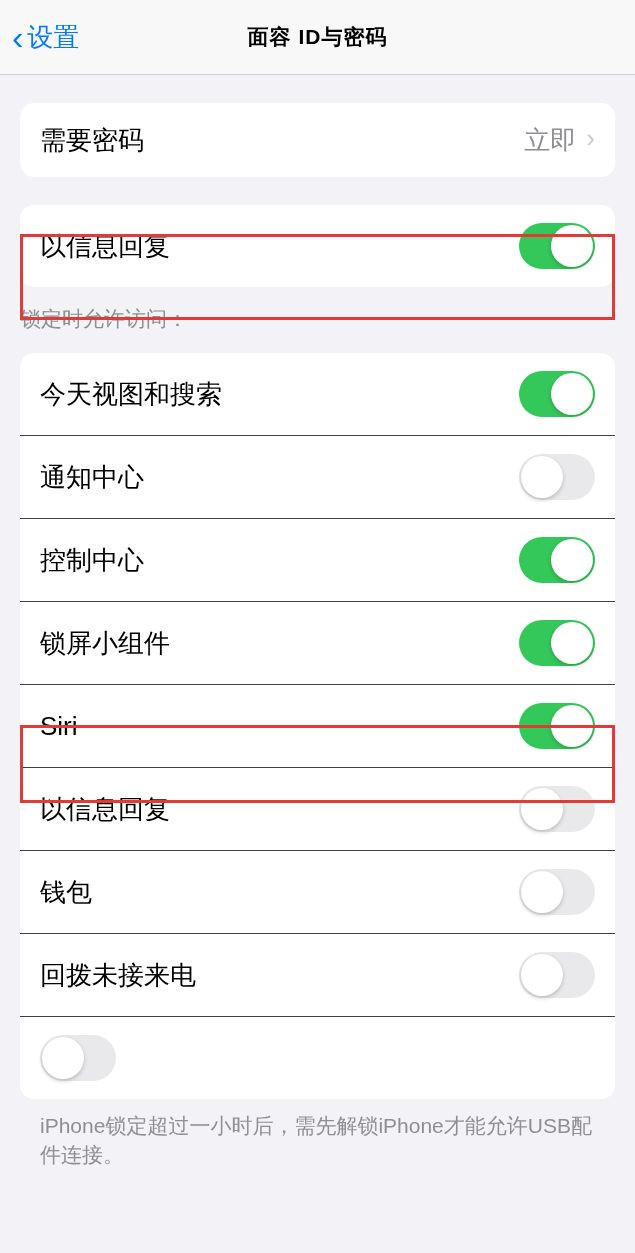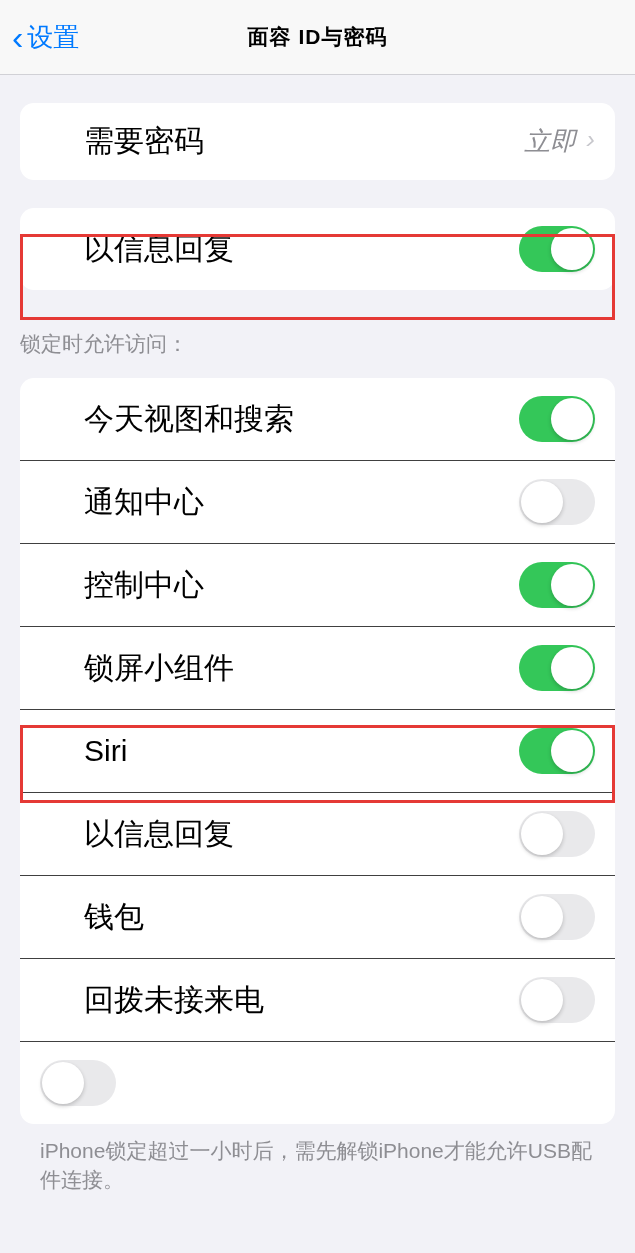--- a/index.html
+++ b/index.html
@@ -59,29 +59,27 @@
       align-items: center;
       justify-content: space-between;
       padding: 18px 20px;
       border-bottom: 1px solid #404040;
       min-height: 74px;
     }
     .row:last-child {
       border-bottom: none;
     }
     .row-label {
-      font-size: 30px;
+      font-size: 26px;
       color: #000;
-      margin-left: 44px;
     }
     .row-value {
       display: flex;
       color: #8e8e93;
       font-size: 26px;
-      font-style: italic;
     }
     .chevron-right {
       color: #c7c7cc;
       font-size: 26px;
       margin-left: 10px;
       font-weight: 400;
     }
     .toggle {
       width: 76px;
       height: 46px;
@@ -115,21 +113,21 @@
     .footer-text {
       font-size: 21px;
       color: #8e8e93;
       padding: 12px 20px 0 20px;
       line-height: 1.4;
     }
     .section-header {
       font-size: 21px;
       color: #8e8e93;
       padding: 0 20px 10px 20px;
-      margin-top: 40px;
+      margin-top: 18px;
     }
     .highlight-box {
       border: 3px solid #e53935;
       position: absolute;
       pointer-events: none;
       z-index: 100;
     }
     .highlight-1 {
       left: 20px;
       top: 234px;

